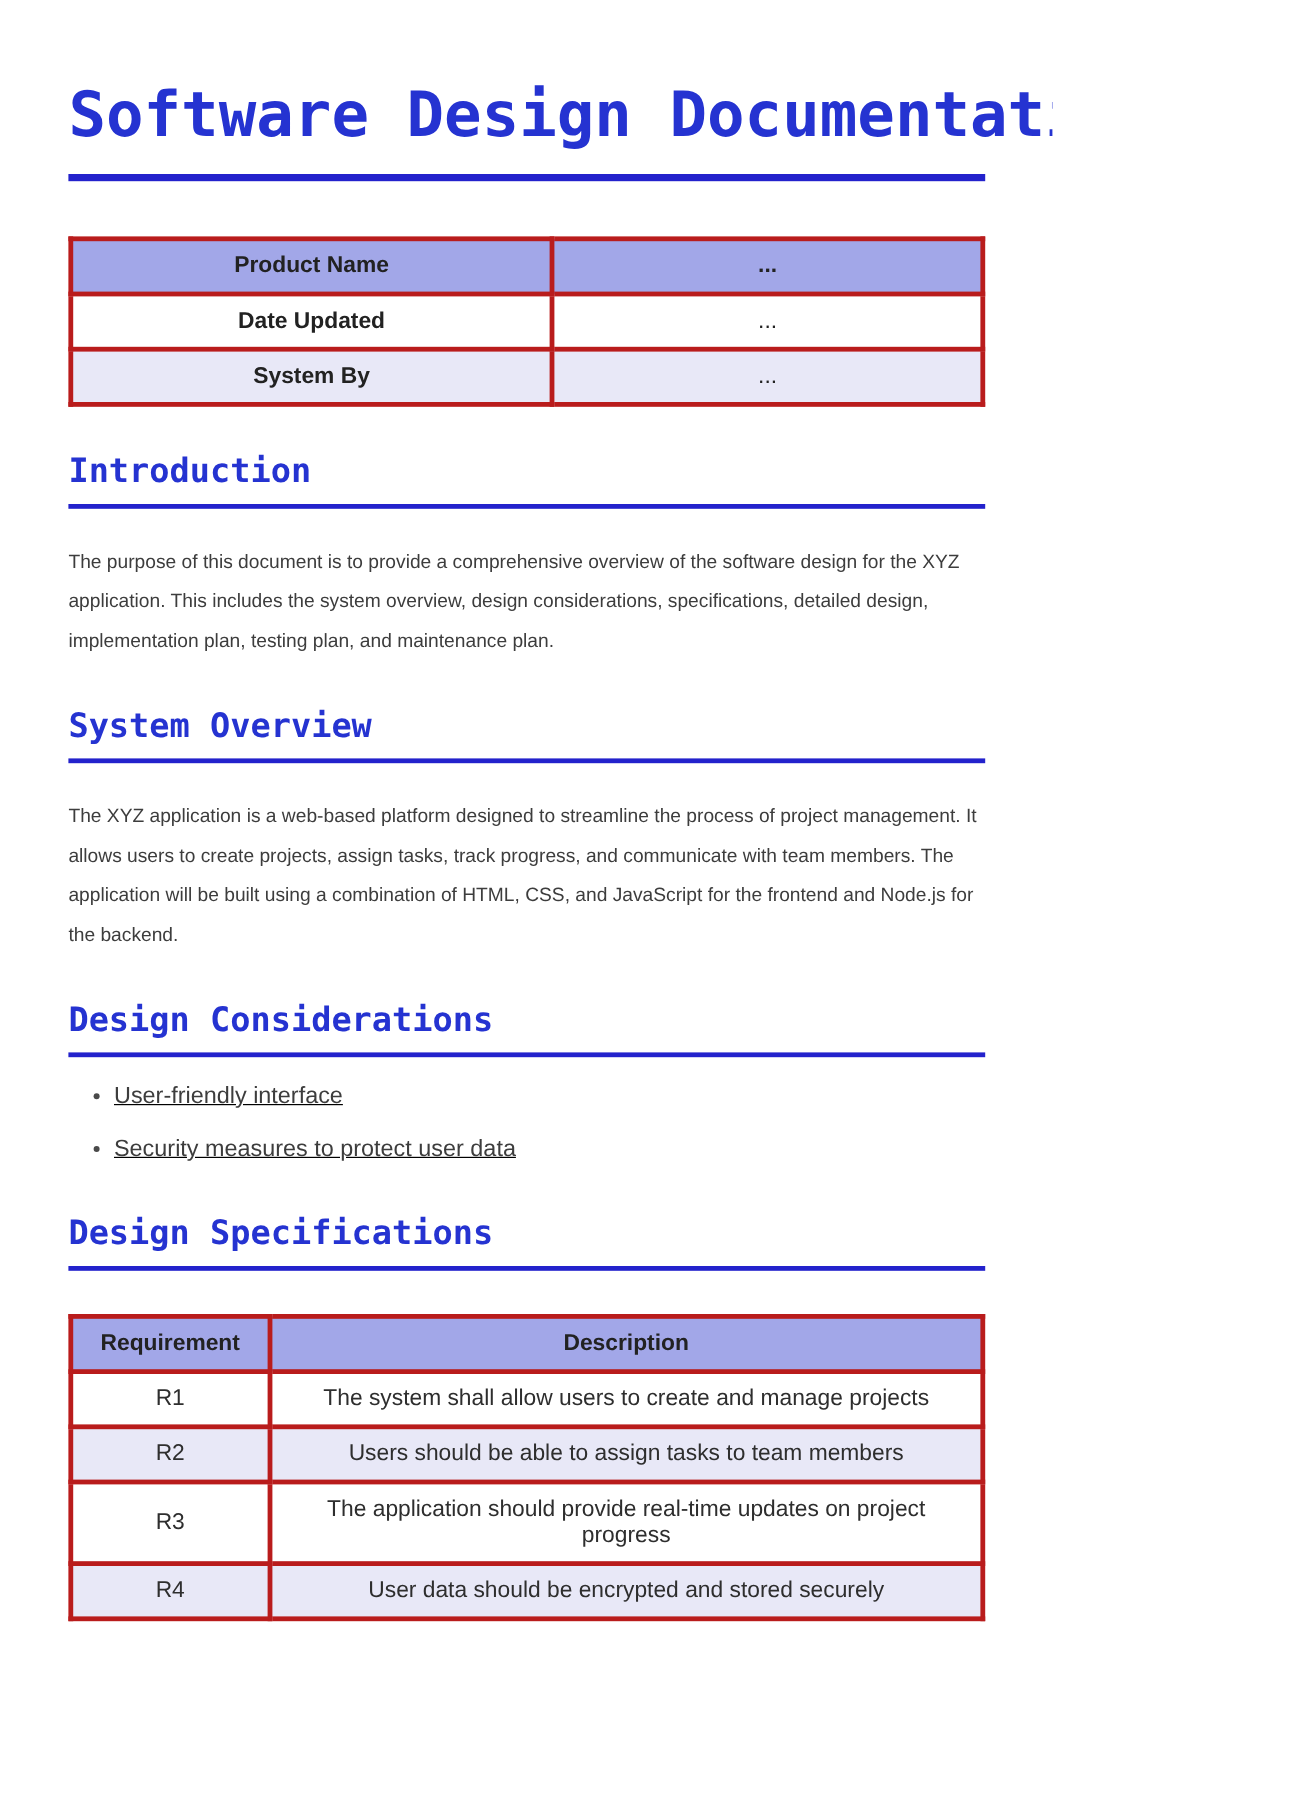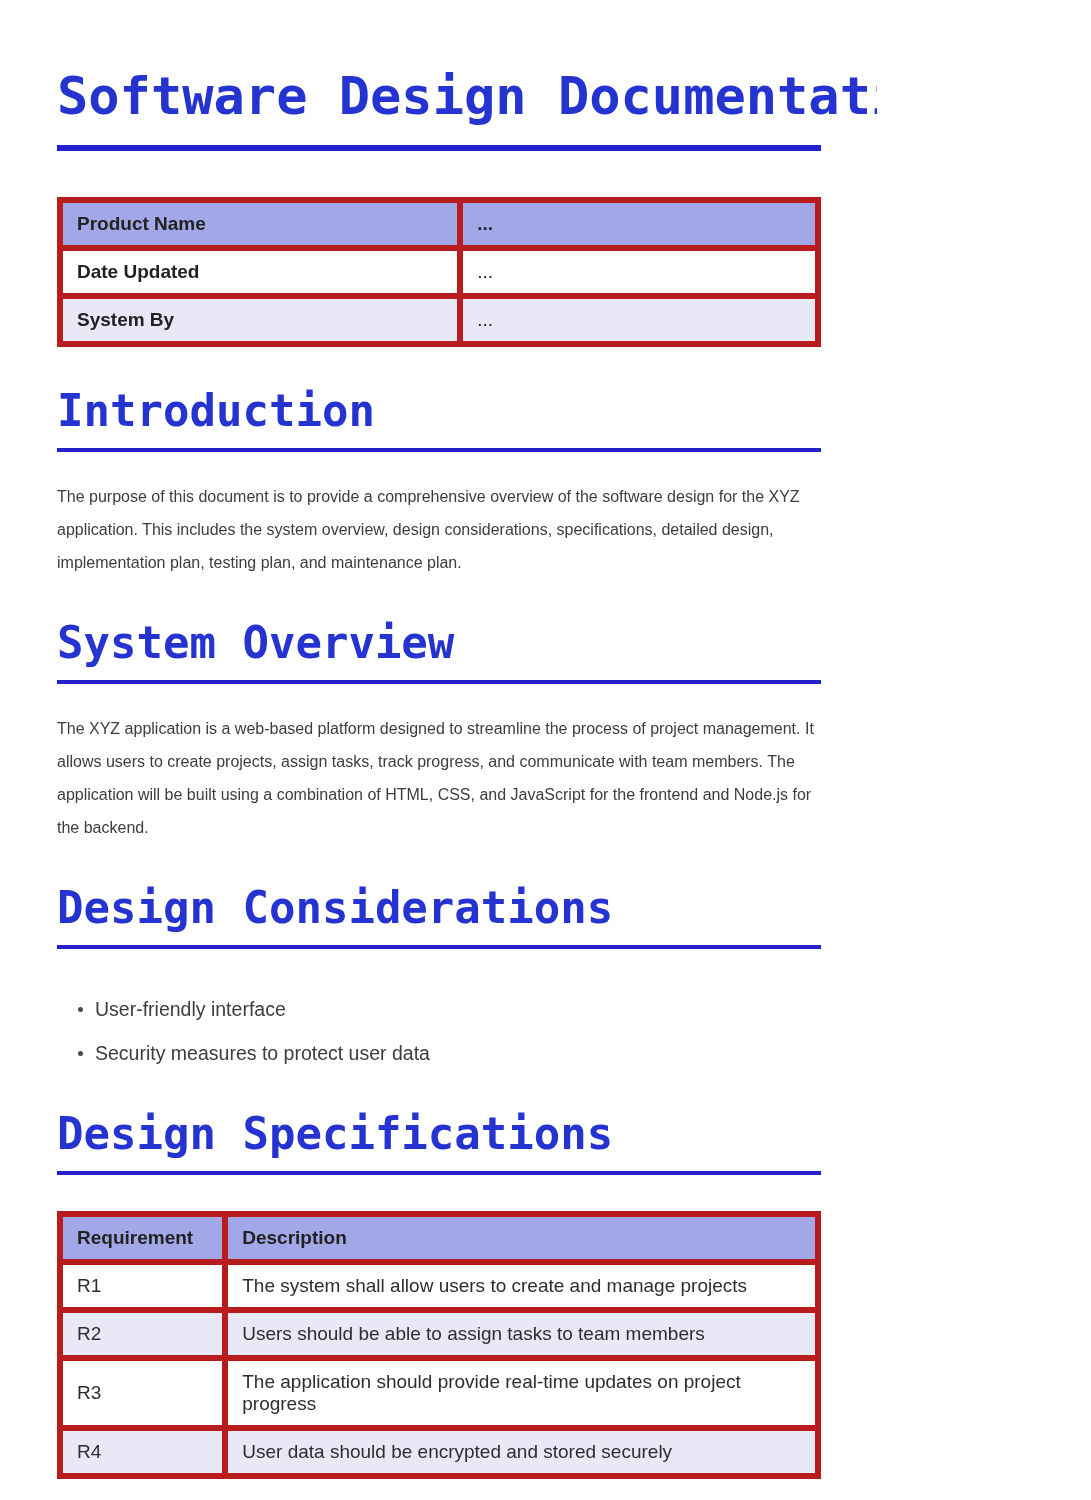--- a/index.html
+++ b/index.html
@@ -22,40 +22,41 @@
     color: #2533d1;
     padding-bottom: 16px;
     border-bottom: 6px solid #2322cc;
     white-space: nowrap;
   }
   
   .section-heading {
     margin: 36px 0 0 0;
     font-family: "DejaVu Sans Mono", monospace;
     font-weight: 700;
-    font-size: 44px;
+    font-size: 28px;
     line-height: 1.25;
     color: #2533d1;
     padding-bottom: 10px;
     border-bottom: 4px solid #2322cc;
     white-space: nowrap;
   }
   
   .body-paragraph {
     margin: 28px 0 0 0;
     font-size: 16px;
     line-height: 33px;
     color: #3d3d3d;
     max-width: 965px;
   }
   
   .bullet-list {
-    margin: 44px 0 0 0;
+    margin: 16px 0 0 0;
     padding: 0 0 0 22px;
     list-style: none;
+    text-decoration: underline;
   }
   .bullet-list li {
     position: relative;
     font-size: 19.5px;
     line-height: 33px;
     color: #3d3d3d;
     margin: 0 0 11px 16px;
   }
   .bullet-list li::before {
     content: "";
@@ -69,26 +70,26 @@
   }
   
   table.doc-table {
     width: 100%;
     border-collapse: collapse;
     table-layout: fixed;
   }
   table.meta-table { margin-top: 46px; }
   table.spec-table { margin-top: 36px; }
   table.doc-table th, table.doc-table td {
-    border: 6px solid #b91c1c;
+    border: 4px solid #b91c1c;
     font-size: 19px;
     padding: 10px 14px;
     height: 46px;
     box-sizing: border-box;
-    text-align: left;
+    text-align: center;
     vertical-align: middle;
     color: #222222;
   }
   table.doc-table tr.header-row th, table.doc-table tr.header-row td {
     background: #a2a7e8;
     font-weight: 700;
   }
   table.doc-table tr.row-even td, table.doc-table tr.row-even th { background: #ffffff; }
   table.doc-table tr.row-odd td, table.doc-table tr.row-odd th { background: #e8e8f7; }
   table.meta-table th.label-col { width: 52.8%; font-weight: 700; }

